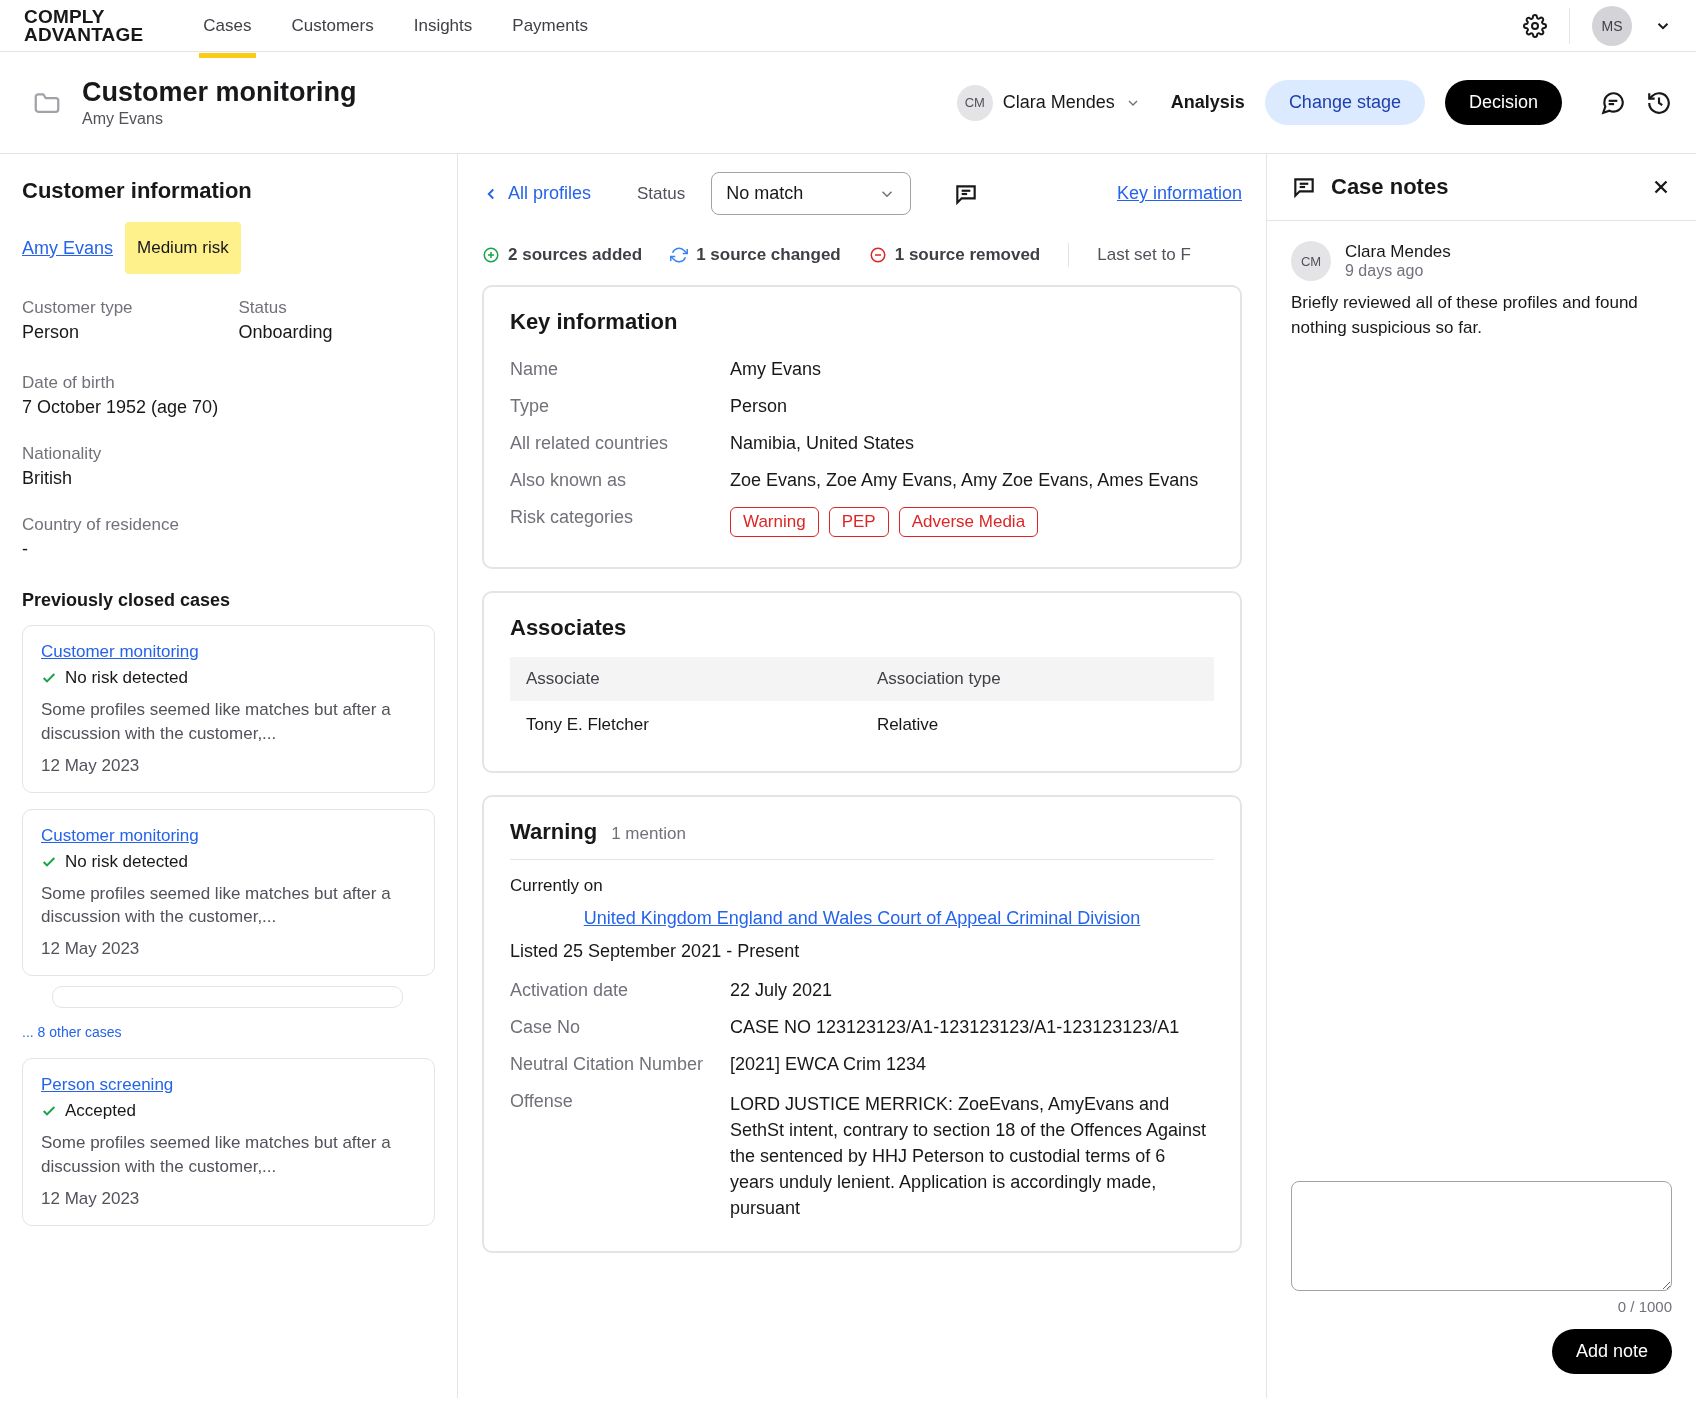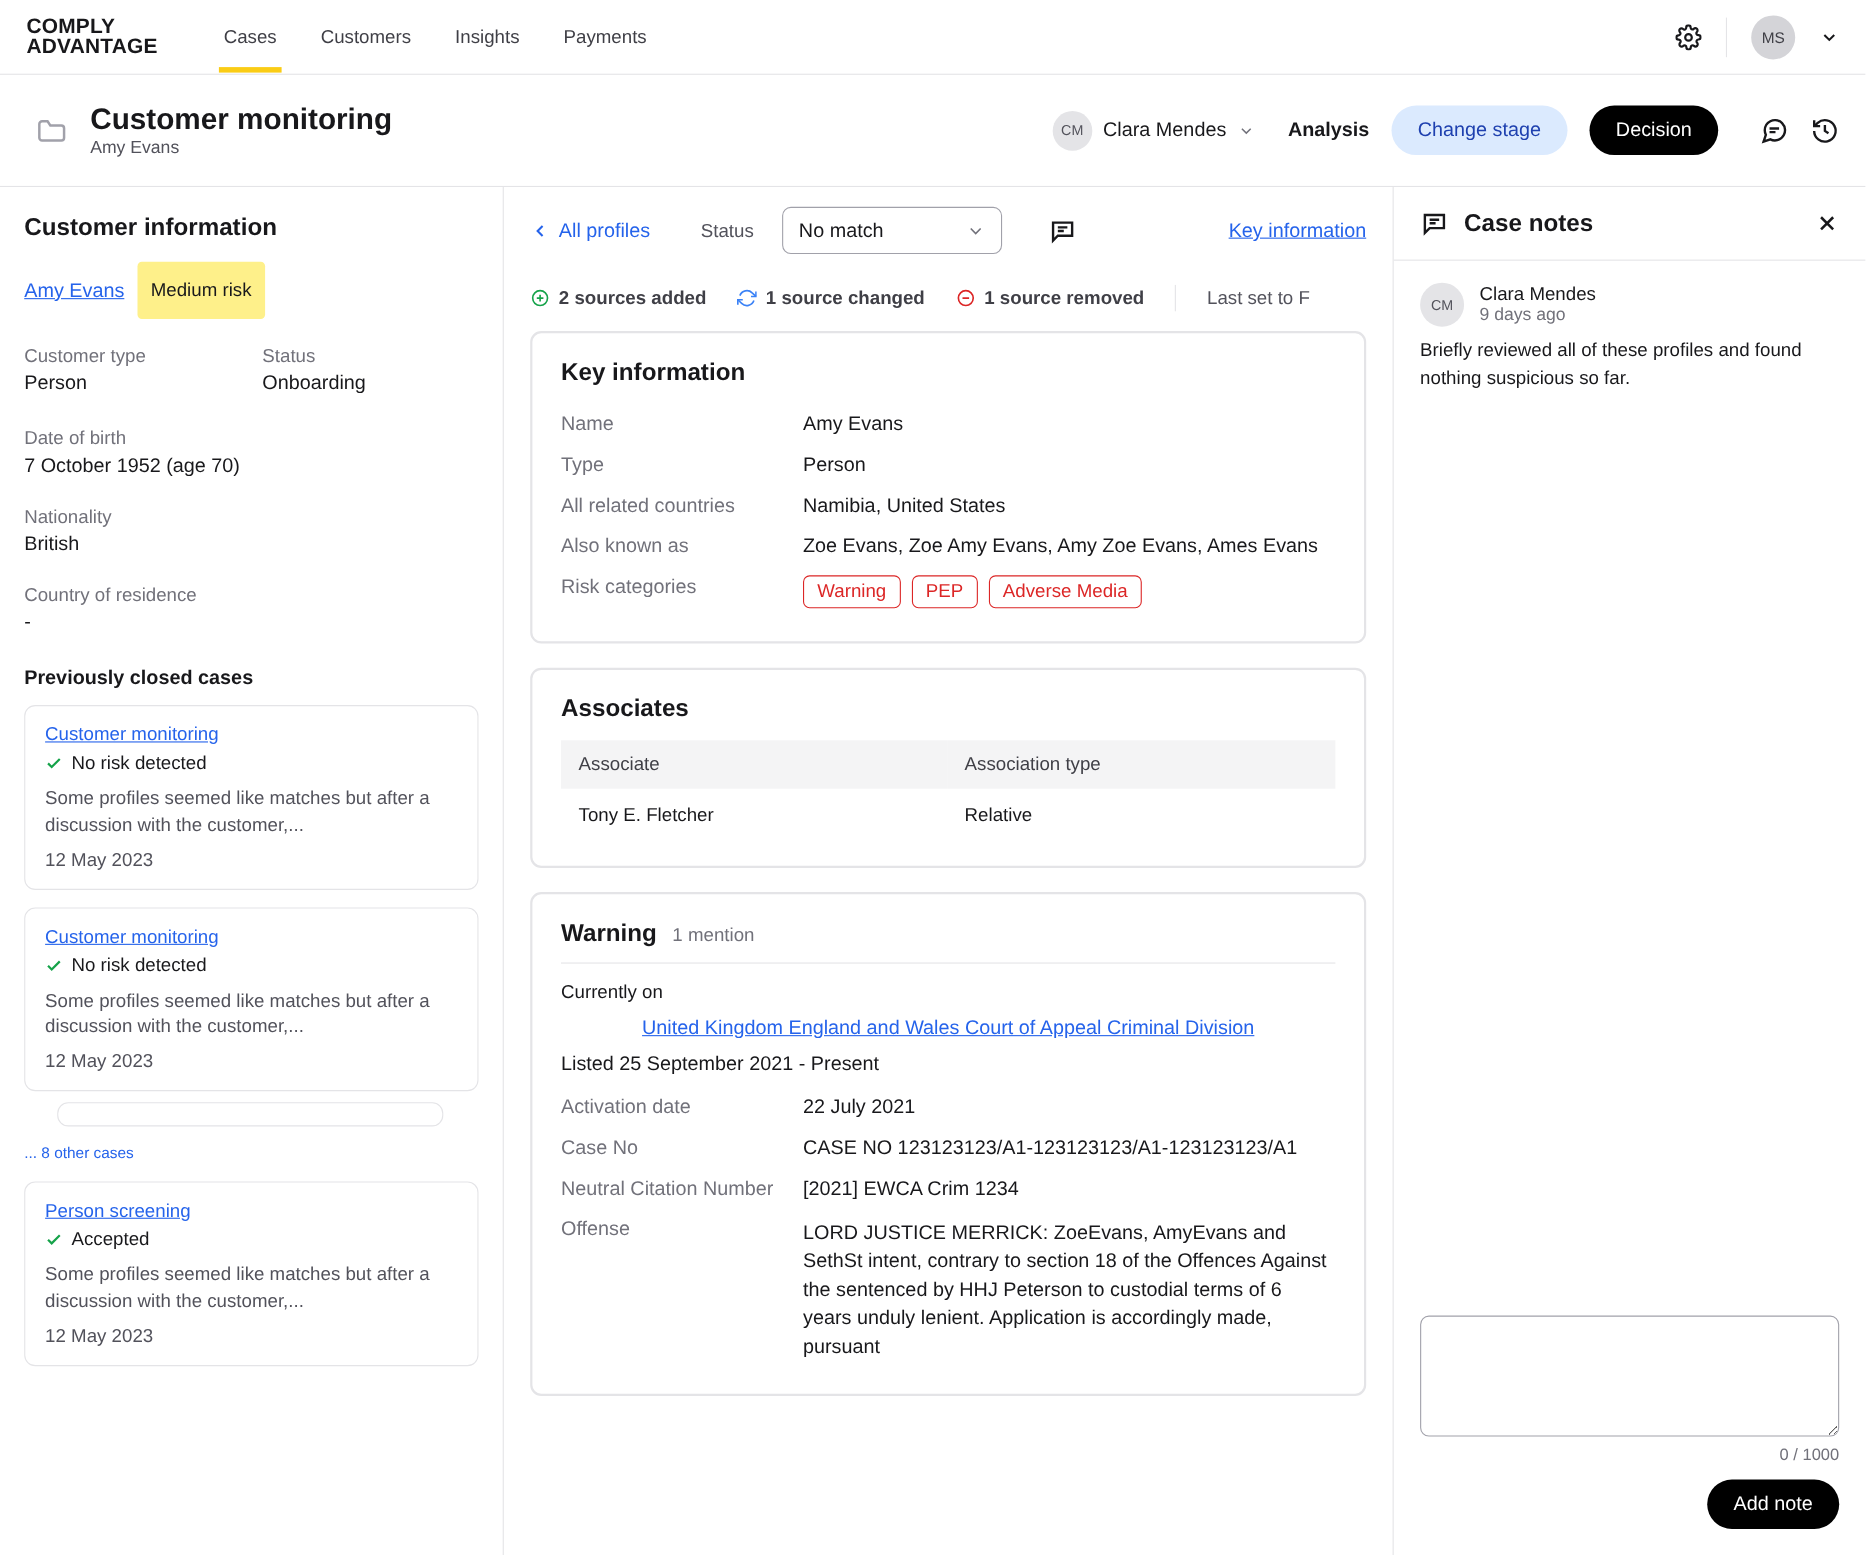--- a/index.html
+++ b/index.html
@@ -20,21 +20,21 @@
     font-family: -apple-system, BlinkMacSystemFont, "Segoe UI", Helvetica, Arial, sans-serif;
     font-size: 15px;
     color: var(--text);
     background: #fff;
     width: 1696px;
     height: 1414px;
     overflow: hidden;
   }
   
   .topbar {
-    height: 68px;
+    height: 52px;
     display: flex;
     align-items: center;
     padding: 0 24px;
     border-bottom: 1px solid var(--border);
   }
   .logo { display: flex; flex-direction: column; line-height: 0.9; font-weight: 900; font-size: 19px; letter-spacing: 0.2px; margin-right: 60px; }
   .nav-tabs { display: flex; gap: 40px; }
   .nav-tab { font-size: 17px; color: #3f3f46; cursor: pointer; position: relative; padding: 22px 0; }
   .nav-tab.active::after { content:""; position:absolute; left:-4px; right:-4px; bottom:0; height:5px; background: var(--yellow-accent); }
   .topbar-spacer { flex: 1; }

